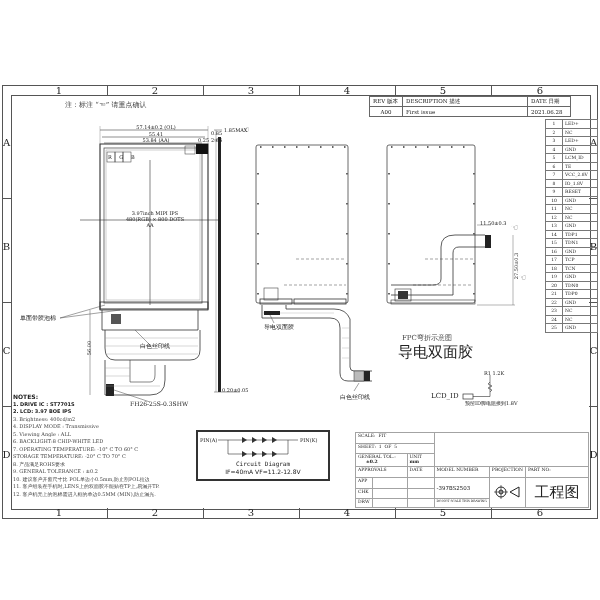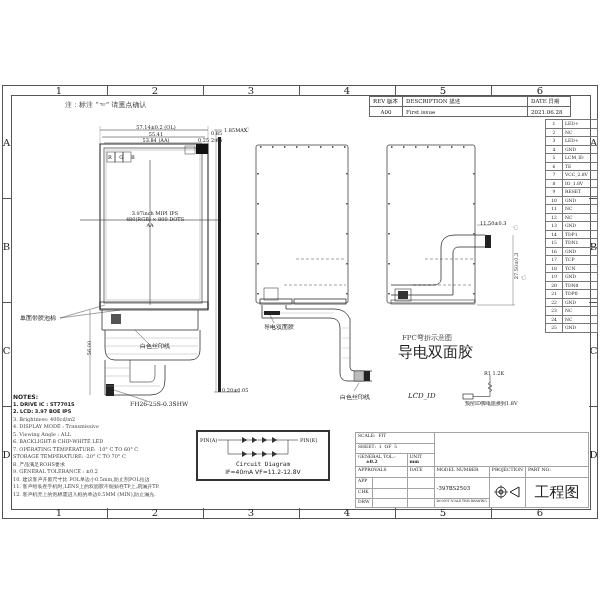--- a/index.html
+++ b/index.html
@@ -353,21 +353,21 @@
   </svg>
   <div class="abs small" style="left:95px;top:77px;">11.50±0.3</div>
   <div class="abs small" style="left:118px;top:120px;transform:rotate(-90deg);">27.50±0.3</div>
   <div class="abs" style="left:126px;top:80px;font-size:8px;color:#555;">☜</div>
   <div class="abs" style="left:134px;top:130px;font-size:8px;color:#555;">☜</div>
 </div>
 
 <div class="abs txt7" style="left:402px;top:334px;color:#444;">FPC弯折示意图</div>
 <div class="abs" style="left:398px;top:343px;font-size:15px;line-height:18px;color:#222;">导电双面胶</div>
 
-<div class="abs txt7" style="left:408px;top:392px;font-style:italic;">LCD_ID</div>
+<div class="abs txt7" style="left:431px;top:392px;">LCD_ID</div>
 <svg class="abs" style="left:460px;top:370px;" width="40" height="40">
   <rect x="3" y="24" width="10" height="5" fill="none" stroke="#333" stroke-width="0.7"></rect>
   <line x1="13" y1="26.5" x2="30" y2="26.5" stroke="#333" stroke-width="0.6"></line>
   <line x1="30" y1="5" x2="30" y2="26.5" stroke="#333" stroke-width="0.6"></line>
   <path d="M 30 12 L 28 14 L 32 16 L 28 18 L 32 20 L 30 22" fill="none" stroke="#333" stroke-width="0.6"></path>
 </svg>
 <div class="abs small" style="left:484px;top:370px;">R1 1.2K</div>
 <div class="abs small" style="left:465px;top:400px;">预留ID脚电阻接到1.8V</div>
 
 <div class="abs notes" style="left:13px;top:393px;">

